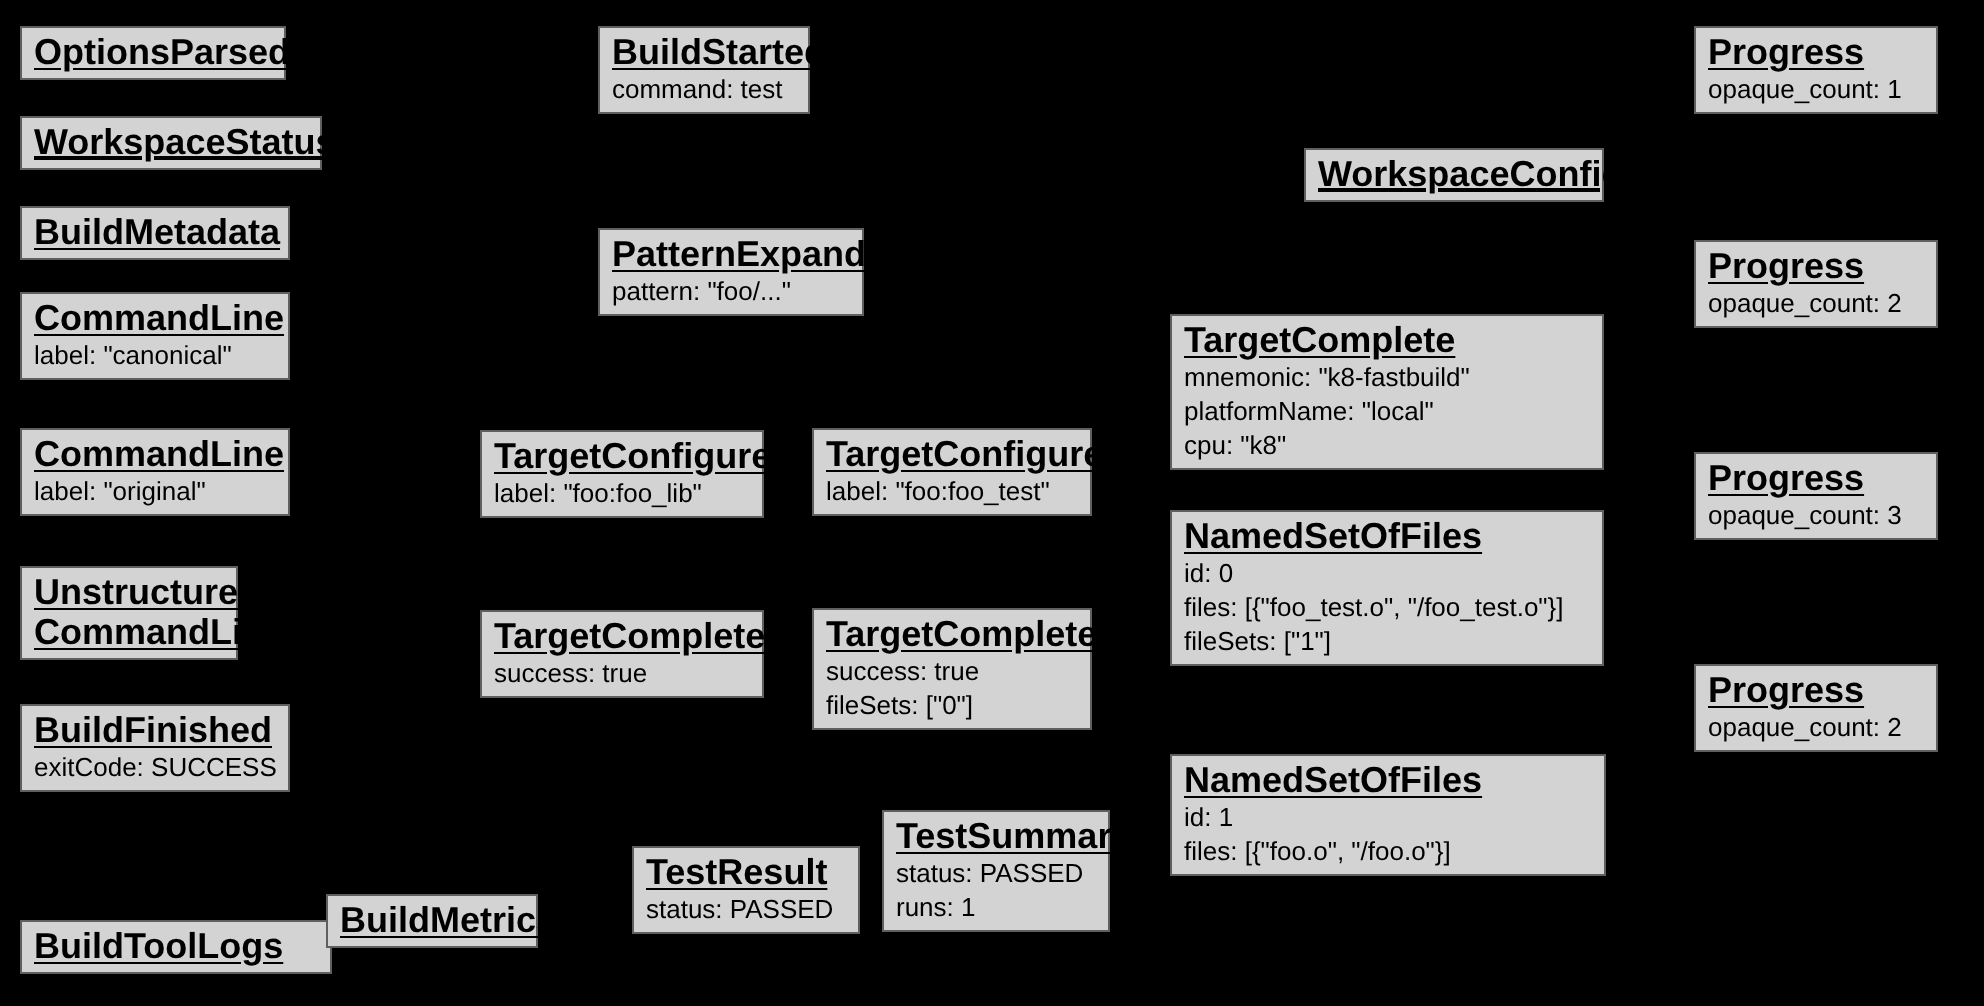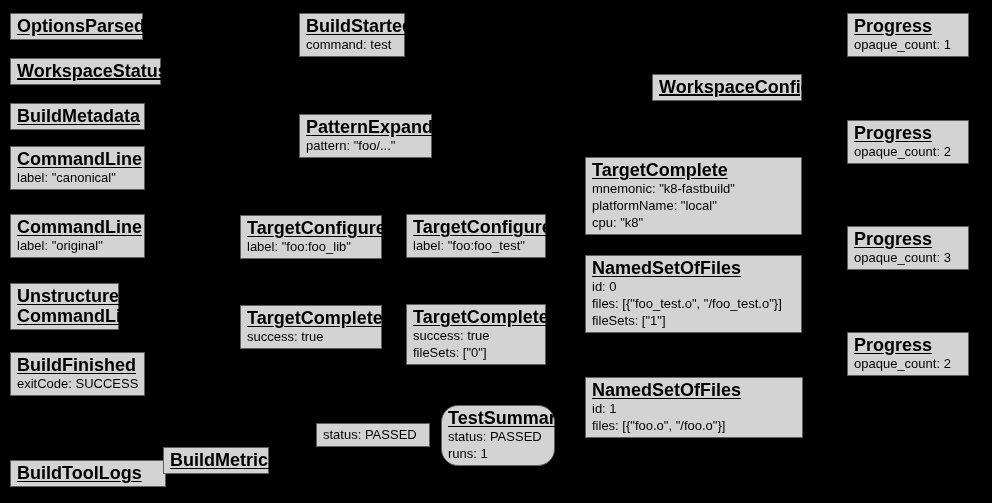--- a/index.html
+++ b/index.html
@@ -103,24 +103,25 @@
     <div class="node-line">success: true</div>
   </div>
 
   <div class="node" style="left:406px; top:304px; width:140px;">
     <div class="node-title">TargetComplete</div>
     <div class="node-line">success: true</div>
     <div class="node-line">fileSets: ["0"]</div>
   </div>
 
   <div class="node" style="left:316px; top:423px; width:114px;">
+    <div class="node-title">TestResult</div>
     <div class="node-line">status: PASSED</div>
   </div>
 
-  <div class="node" style="left:441px; top:405px; width:114px;border-radius:17px;">
+  <div class="node" style="left:441px; top:405px; width:114px;">
     <div class="node-title">TestSummary</div>
     <div class="node-line">status: PASSED</div>
     <div class="node-line">runs: 1</div>
   </div>
 
   <div class="node" style="left:652px; top:74px; width:150px;text-decoration:underline;">
     <div class="node-title">WorkspaceConfig</div>
   </div>
 
   <div class="node" style="left:585px; top:157px; width:217px;">

